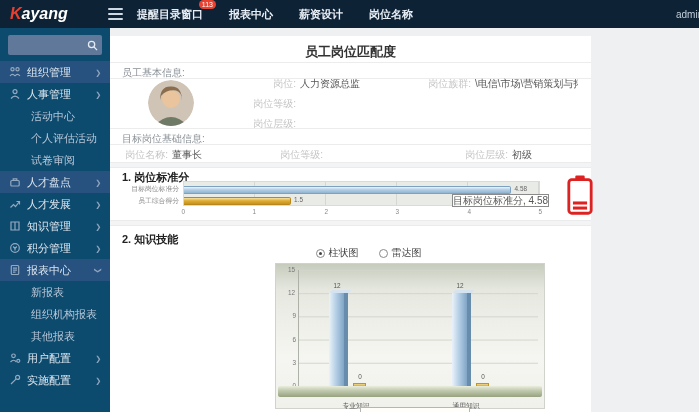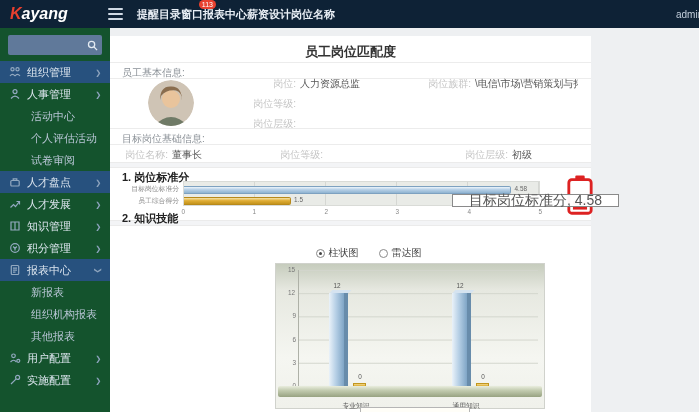--- a/index.html
+++ b/index.html
@@ -5,27 +5,27 @@
   * { margin:0; padding:0; box-sizing:border-box; }
   html,body { width:699px; height:412px; overflow:hidden; }
   body { font-family:"Liberation Sans","DejaVu Sans",sans-serif; position:relative; background:#eef0f2; }
 
   
   .topbar { position:absolute; top:0; left:0; width:699px; height:28px; background:#0e2236; display:flex; align-items:center; z-index:9; }
   .logo { width:92px; padding-left:10px; font-weight:bold; font-style:italic; font-size:16px; color:#fff; cursor:pointer; }
   .logo .k { color:#e8402f; }
   .burger { width:15px; margin:0 14px 0 16px; cursor:pointer; }
   .burger i { display:block; height:2px; background:#cfd9e4; margin:3px 0; border-radius:1px; }
-  .topmenu { display:flex; font-size:11px; color:#e8eef5; font-weight:bold;align-items:flex-end; }
+  .topmenu { display:flex; gap:26px; font-size:11px; color:#e8eef5; font-weight:bold;align-items:flex-end; }
   .topmenu .mi { position:relative; cursor:pointer; white-space:nowrap; }
   .badge { position:absolute; top:-7px; right:-13px; background:#e8412f; color:#fff; font-size:7px; font-weight:normal; border-radius:6px; padding:0 3px; line-height:9px; }
   .topuser { position:absolute; left:676px; top:9px; font-size:10px; color:#c3cfdc; cursor:pointer; }
 
   
-  .sidebar { position:absolute; top:28px; left:0; width:110px; height:384px; background:#14532d; }
+  .sidebar { position:absolute; top:28px; left:0; width:110px; height:384px; background:#0c4a6e; }
   .search { margin:7px 8px 6px 8px; height:20px; background:#60799a; border-radius:2px; display:flex; align-items:center; }
   .search input { flex:1; width:70px; border:0; background:transparent; height:100%; padding:0 5px; font-size:10px; color:#fff; outline:none; }
   .search svg { margin-right:4px; flex:none; }
   .nav { font-size:11px; }
   .nav-item { display:flex; align-items:center; height:22px; padding:0 8px 0 9px; color:#dde6ef; cursor:pointer; }
   .nav-item.hl { background:#27517e; }
   .nav-item svg { width:12px; height:12px; margin-right:6px; flex:none; }
   .nav-item .lbl { flex:1; white-space:nowrap; }
   .chev { font-size:8px; color:#8da4bd; transform:scale(.9); }
   .chev.down { display:inline-block; transform:rotate(90deg) scale(.9); }
@@ -51,21 +51,21 @@
   .chart1 { position:absolute; top:145px; left:12px; right:8px; height:40px; }
   .c1-cat { position:absolute; left:0; width:57px; text-align:right; font-size:8px; color:#8b8b8b; transform:scale(.85); transform-origin:right center; white-space:nowrap; }
   .c1-plot { position:absolute; left:61px; top:0; width:357px; height:25px; background:#e9ebe7; border:1px solid #d9dbd7;
              background-image:linear-gradient(90deg,transparent calc(100% - 1px),#d5d7d3 0); background-size:20% 100%; }
   .hrow { position:absolute; left:0; right:-60px; display:flex; align-items:center; }
   .hbar { height:8px; border-radius:0 2px 2px 0; }
   .hbar.blue { background:linear-gradient(180deg,#eef5fb 0%,#b9d2e8 40%,#8fb3d1 100%); border:1px solid #7da1c0; border-left:0; }
   .hbar.yellow { background:linear-gradient(180deg,#f6e3a8 0%,#e0ad35 45%,#c3931c 100%); border:1px solid #b8891a; border-left:0; }
   .hval { font-size:8px; color:#666; margin-left:2px; transform:scale(.8); }
   .c1-tick { position:absolute; top:27px; font-size:8px; color:#888; transform:scale(.8); }
-  .c1-tip { position:absolute; left:330px; top:13px; background:rgba(255,255,255,.96); border:1px solid #8a8a8a; font-size:14px; color:#555; padding:0 16px; line-height:11px; white-space:nowrap; z-index:3; }
+  .c1-tip { position:absolute; left:330px; top:13px; background:rgba(255,255,255,.96); border:1px solid #8a8a8a; font-size:10px; color:#555; padding:0 0; line-height:11px; white-space:nowrap; z-index:3; }
   .battery { position:absolute; left:443px; top:-6px; }
 
   .radio-row { position:absolute; top:210px; left:0; right:0; display:flex; justify-content:center; gap:20px; font-size:10px; color:#444; align-items:center;margin-left:36px; }
   .radio-opt { display:flex; align-items:center; cursor:pointer; }
   .radio { width:9px; height:9px; border:1px solid #8a8a8a; border-radius:50%; margin-right:4px; background:#fff; position:relative; flex:none; }
   .radio.sel::after { content:""; position:absolute; inset:2px; background:#444; border-radius:50%; }
 
   
   .chart2 { position:absolute; top:227px; left:165px; width:270px; height:146px; background:linear-gradient(180deg,#c6ccbd 0%,#e6e8e0 18%,#f5f6f1 65%,#f0f1eb 100%); border:1px solid #d0d2cc; }
   .c2-plot { position:absolute; left:22px; top:6px; width:240px; height:116px; border-left:1px solid #aeb1a7;
@@ -277,21 +277,21 @@
         <svg width="30" height="40" viewBox="0 0 24 34">
           <rect x="8" y="0.5" width="8" height="3.5" rx="1" fill="#dd2222"></rect>
           <rect x="2.5" y="4" width="19" height="28.5" rx="2.5" fill="none" stroke="#dd2222" stroke-width="2.4"></rect>
           <rect x="6" y="22.5" width="12" height="2.6" fill="#dd2222"></rect>
           <rect x="6" y="26.8" width="12" height="2.6" fill="#dd2222"></rect>
         </svg>
       </div>
     </div>
 
     <div class="band" style="top:184px;height:6px"></div>
-    <div class="sec-title" style="top:175px">2. 知识技能</div>
+    <div class="sec-title" style="top:196px">2. 知识技能</div>
     <div class="radio-row">
       <span class="radio-opt">
           <span class="radio sel"></span>
           <span>柱状图</span>
         </span>
       <span class="radio-opt">
           <span class="radio"></span>
           <span>雷达图</span>
         </span>
     </div>

